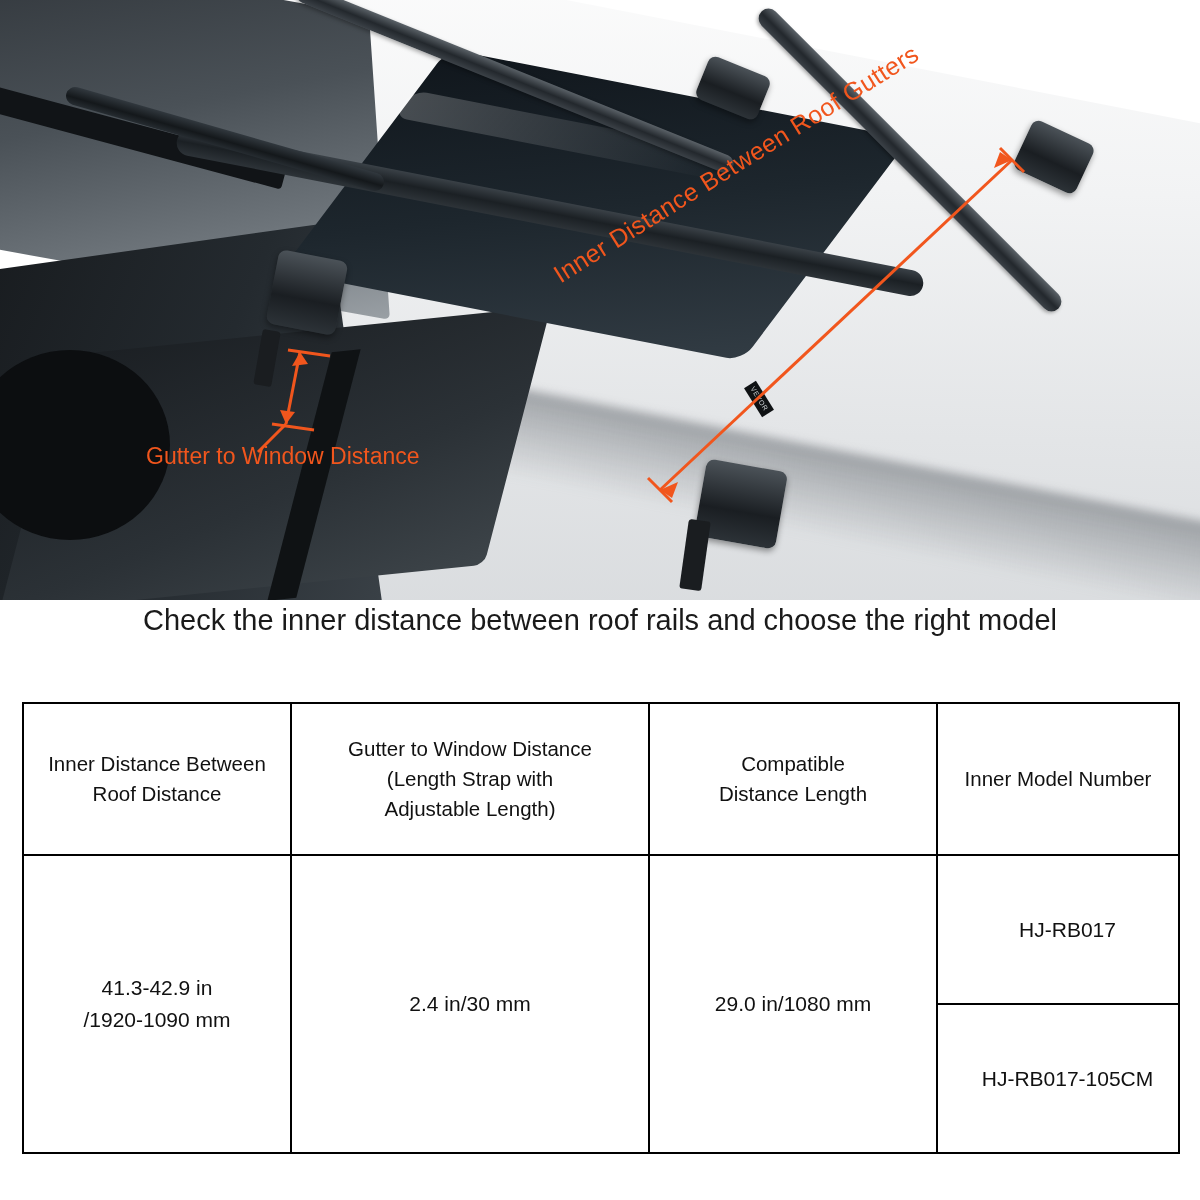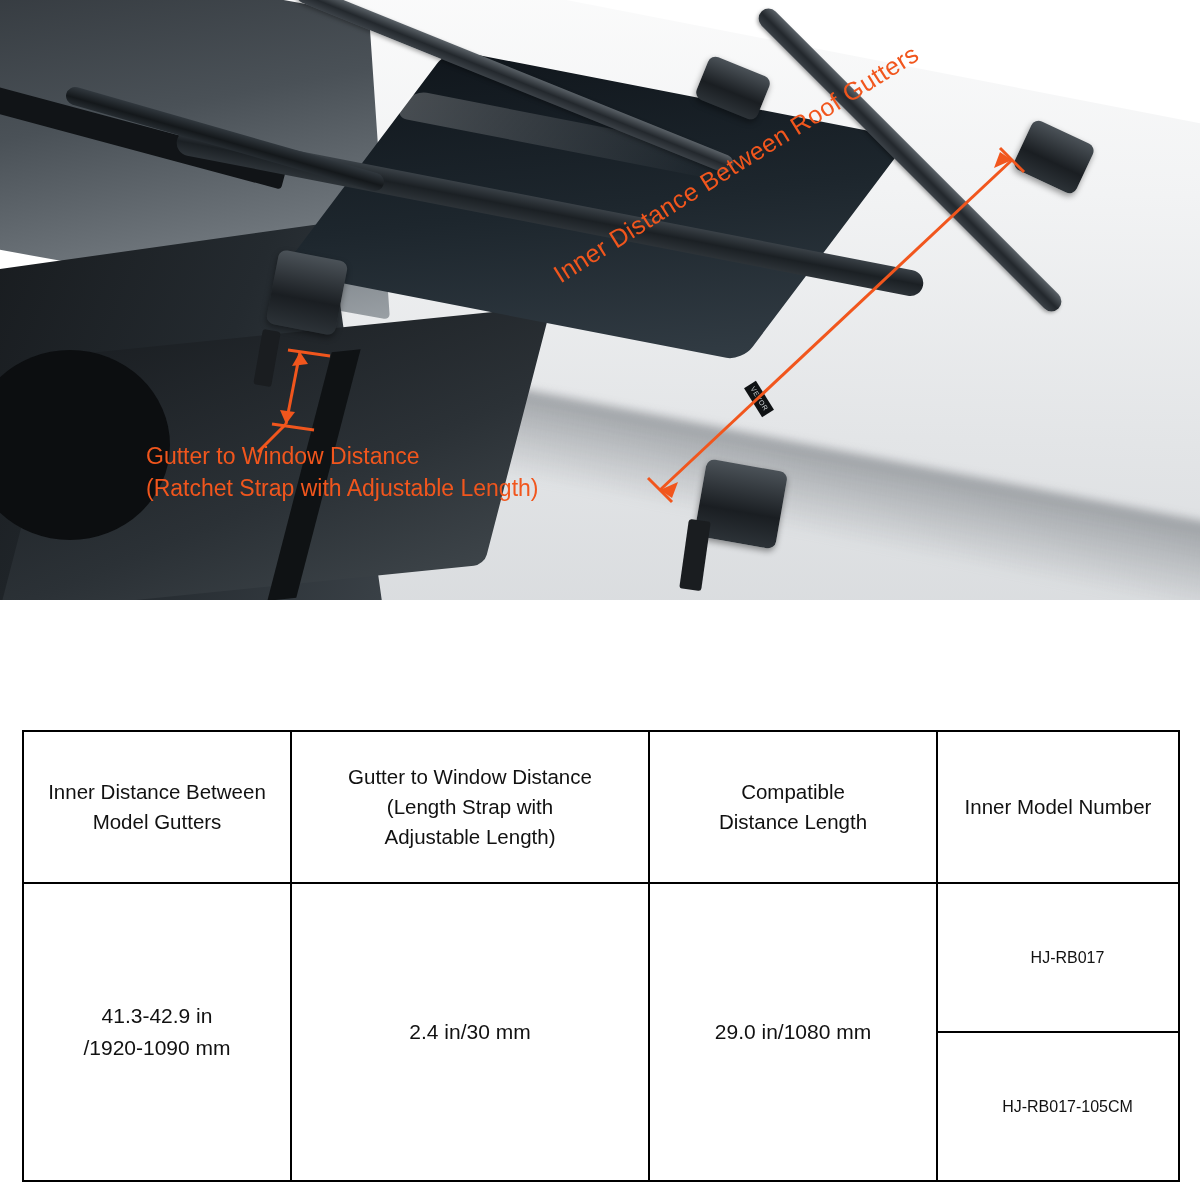--- a/index.html
+++ b/index.html
@@ -264,21 +264,20 @@
   }
 
   
   #spec-table {
     position: absolute;
     left: 22px;
     top: 702px;
     width: 1156px;
     border-collapse: collapse;
     table-layout: fixed;
-    margin-top: 28px;
   }
   #spec-table td, #spec-table th {
     border: 2px solid #000000;
     text-align: center;
     vertical-align: middle;
     color: #111111;
     font-weight: normal;
   }
   #spec-table thead td {
     height: 142px;
@@ -294,21 +293,21 @@
   .cell-val {
     font-size: 21px;
     line-height: 32px;
     height: 290px;
   }
   .cell-bold {
     font-weight: bold;
     border-radius: 14px;
   }
   .cell-model {
-    font-size: 16px;
+    font-size: 21px;
     font-weight: bold;
     height: 145px;
     padding-left: 20px;
   }
   .hdr-left { text-align: left; padding-left: 14px; }
 </style>
 </head>
 <body>
 
 <div id="page">
@@ -361,37 +360,37 @@
       <line x1="288" y1="350" x2="330" y2="356" stroke="#f1561d" stroke-width="3"></line>
       <line x1="272" y1="424" x2="314" y2="430" stroke="#f1561d" stroke-width="3"></line>
 
       <line x1="286" y1="424" x2="258" y2="452" stroke="#f1561d" stroke-width="3"></line>
     </svg>
 
     <div class="annot-text" id="inner-dist-label">Inner Distance Between Roof Gutters</div>
 
     <div class="annot-text" id="gutter-label">
       <div>Gutter to Window Distance</div>
-      <div>(Ratchet Strap with Adjustable Length)</div>
     </div>
   </div>
 
+  <div id="caption">Check the inner distance between roof rails and choose the right model</div>
 
   <table id="spec-table">
     <colgroup>
       <col class="col-1">
         <col class="col-2">
         <col class="col-3">
         <col class="col-4">
     </colgroup>
     <thead>
       <tr>
         <td class="hdr-left">
           <div>Inner Distance Between</div>
-          <div>Model Gutters</div>
+          <div>Roof Distance</div>
         </td>
         <td>
           <div>Gutter to Window Distance</div>
           <div>(Length Strap with</div>
           <div>Adjustable Length)</div>
         </td>
         <td>
           <div>Compatible</div>
           <div>Distance Length</div>
         </td>

